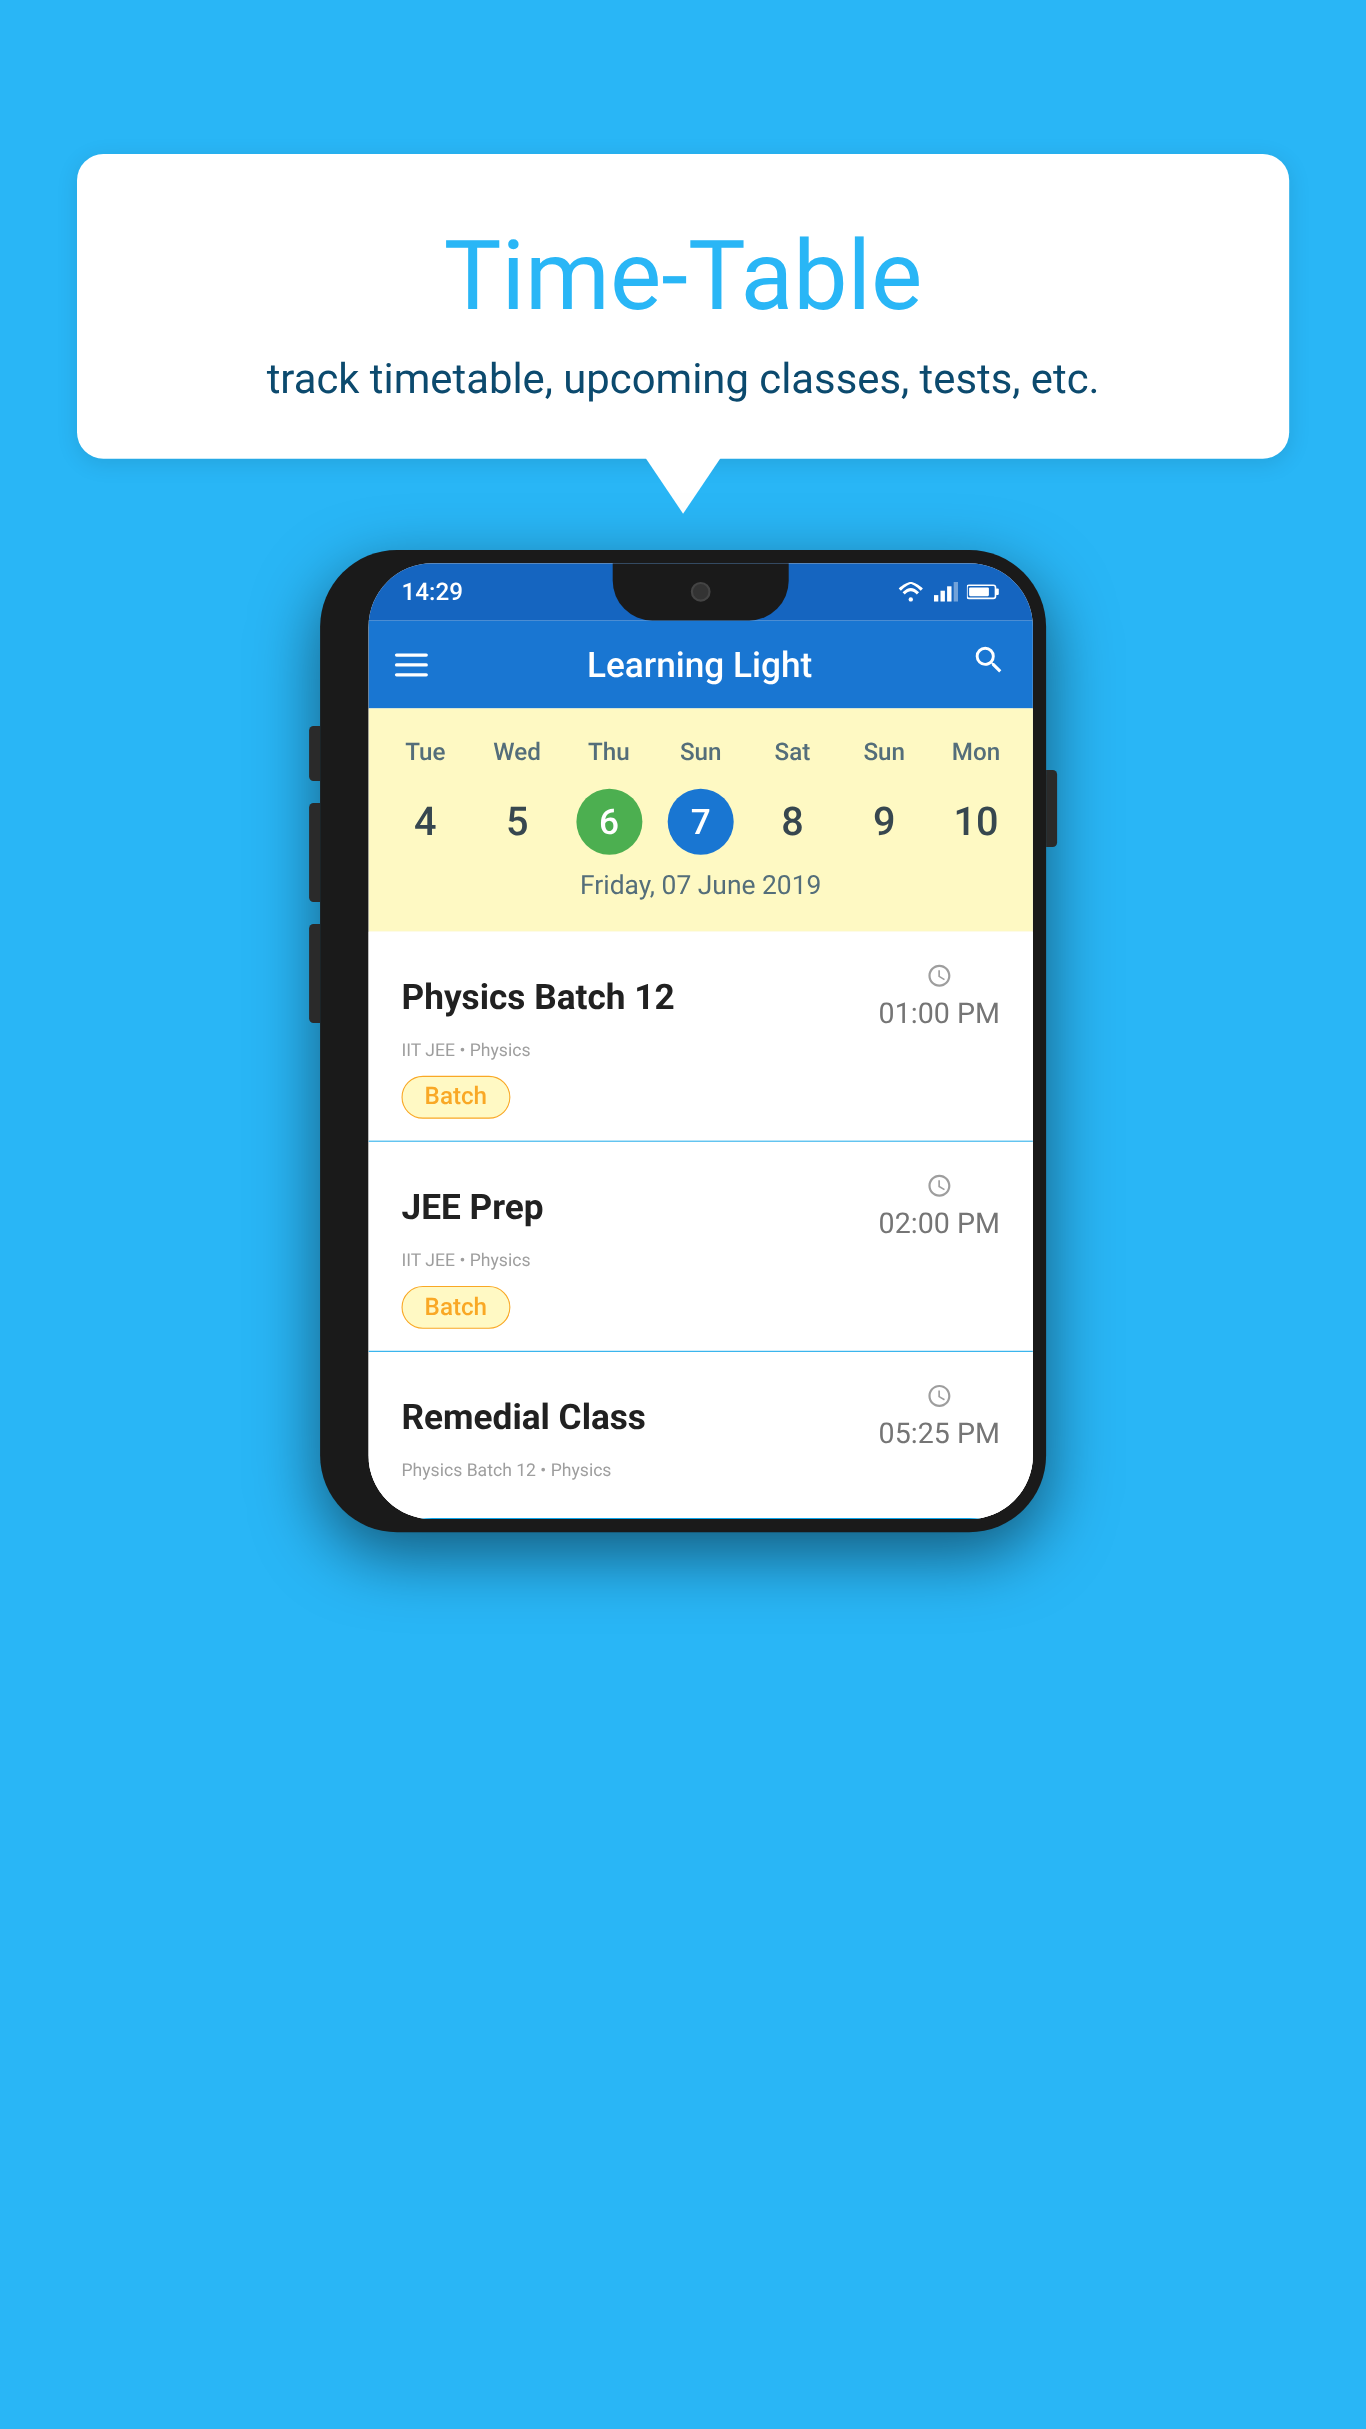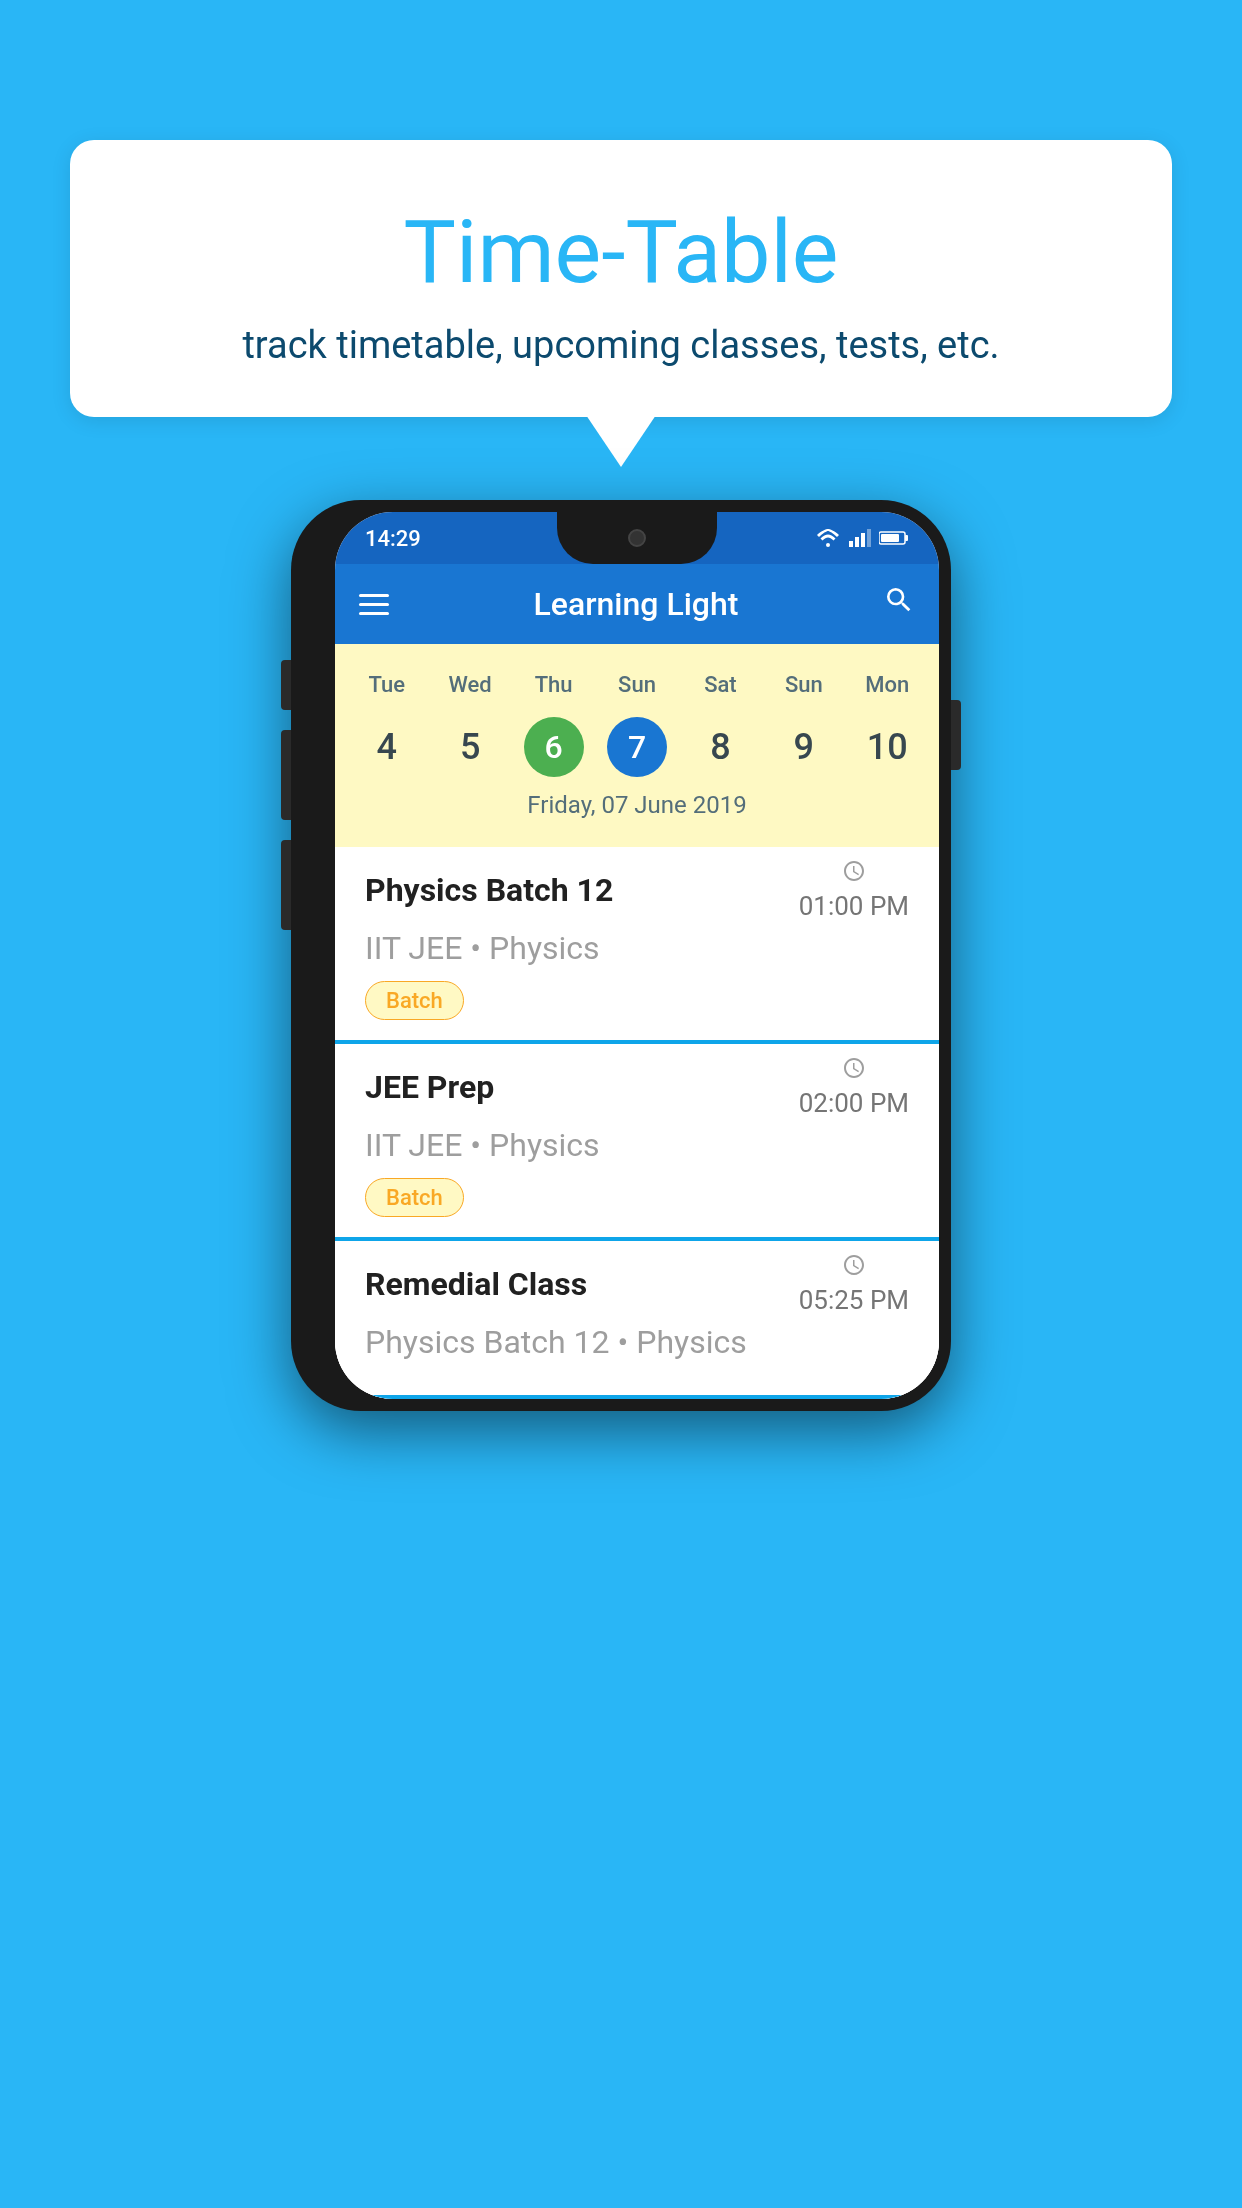--- a/index.html
+++ b/index.html
@@ -231,22 +231,22 @@
       padding: 10px 0 16px;
     }
 
     
     .schedule-list {
       background: white;
     }
 
     .schedule-item {
       background: white;
-      border-bottom: 4px solid #0ea5e9;
-      padding: 12px 30px 20px;
+      border-bottom: 1px solid #0ea5e9;
+      padding: 28px 30px 20px;
     }
 
     .schedule-item-header {
       display: flex;
       justify-content: space-between;
       align-items: center;
       margin-bottom: 8px;
     }
 
     .schedule-title {
@@ -258,21 +258,21 @@
     .schedule-time {
       display: flex;
       align-items: center;
       gap: 8px;
       font-size: 26px;
       color: #757575;
       flex-direction: column;
     }
 
     .schedule-subtitle {
-      font-size: 32px;
+      font-size: 16px;
       color: #9E9E9E;
       margin-bottom: 14px;
     }
 
     .batch-tag {
       display: inline-block;
       background: #FFF9C4;
       border: 1px solid #F9A825;
       color: #F9A825;
       font-size: 22px;

